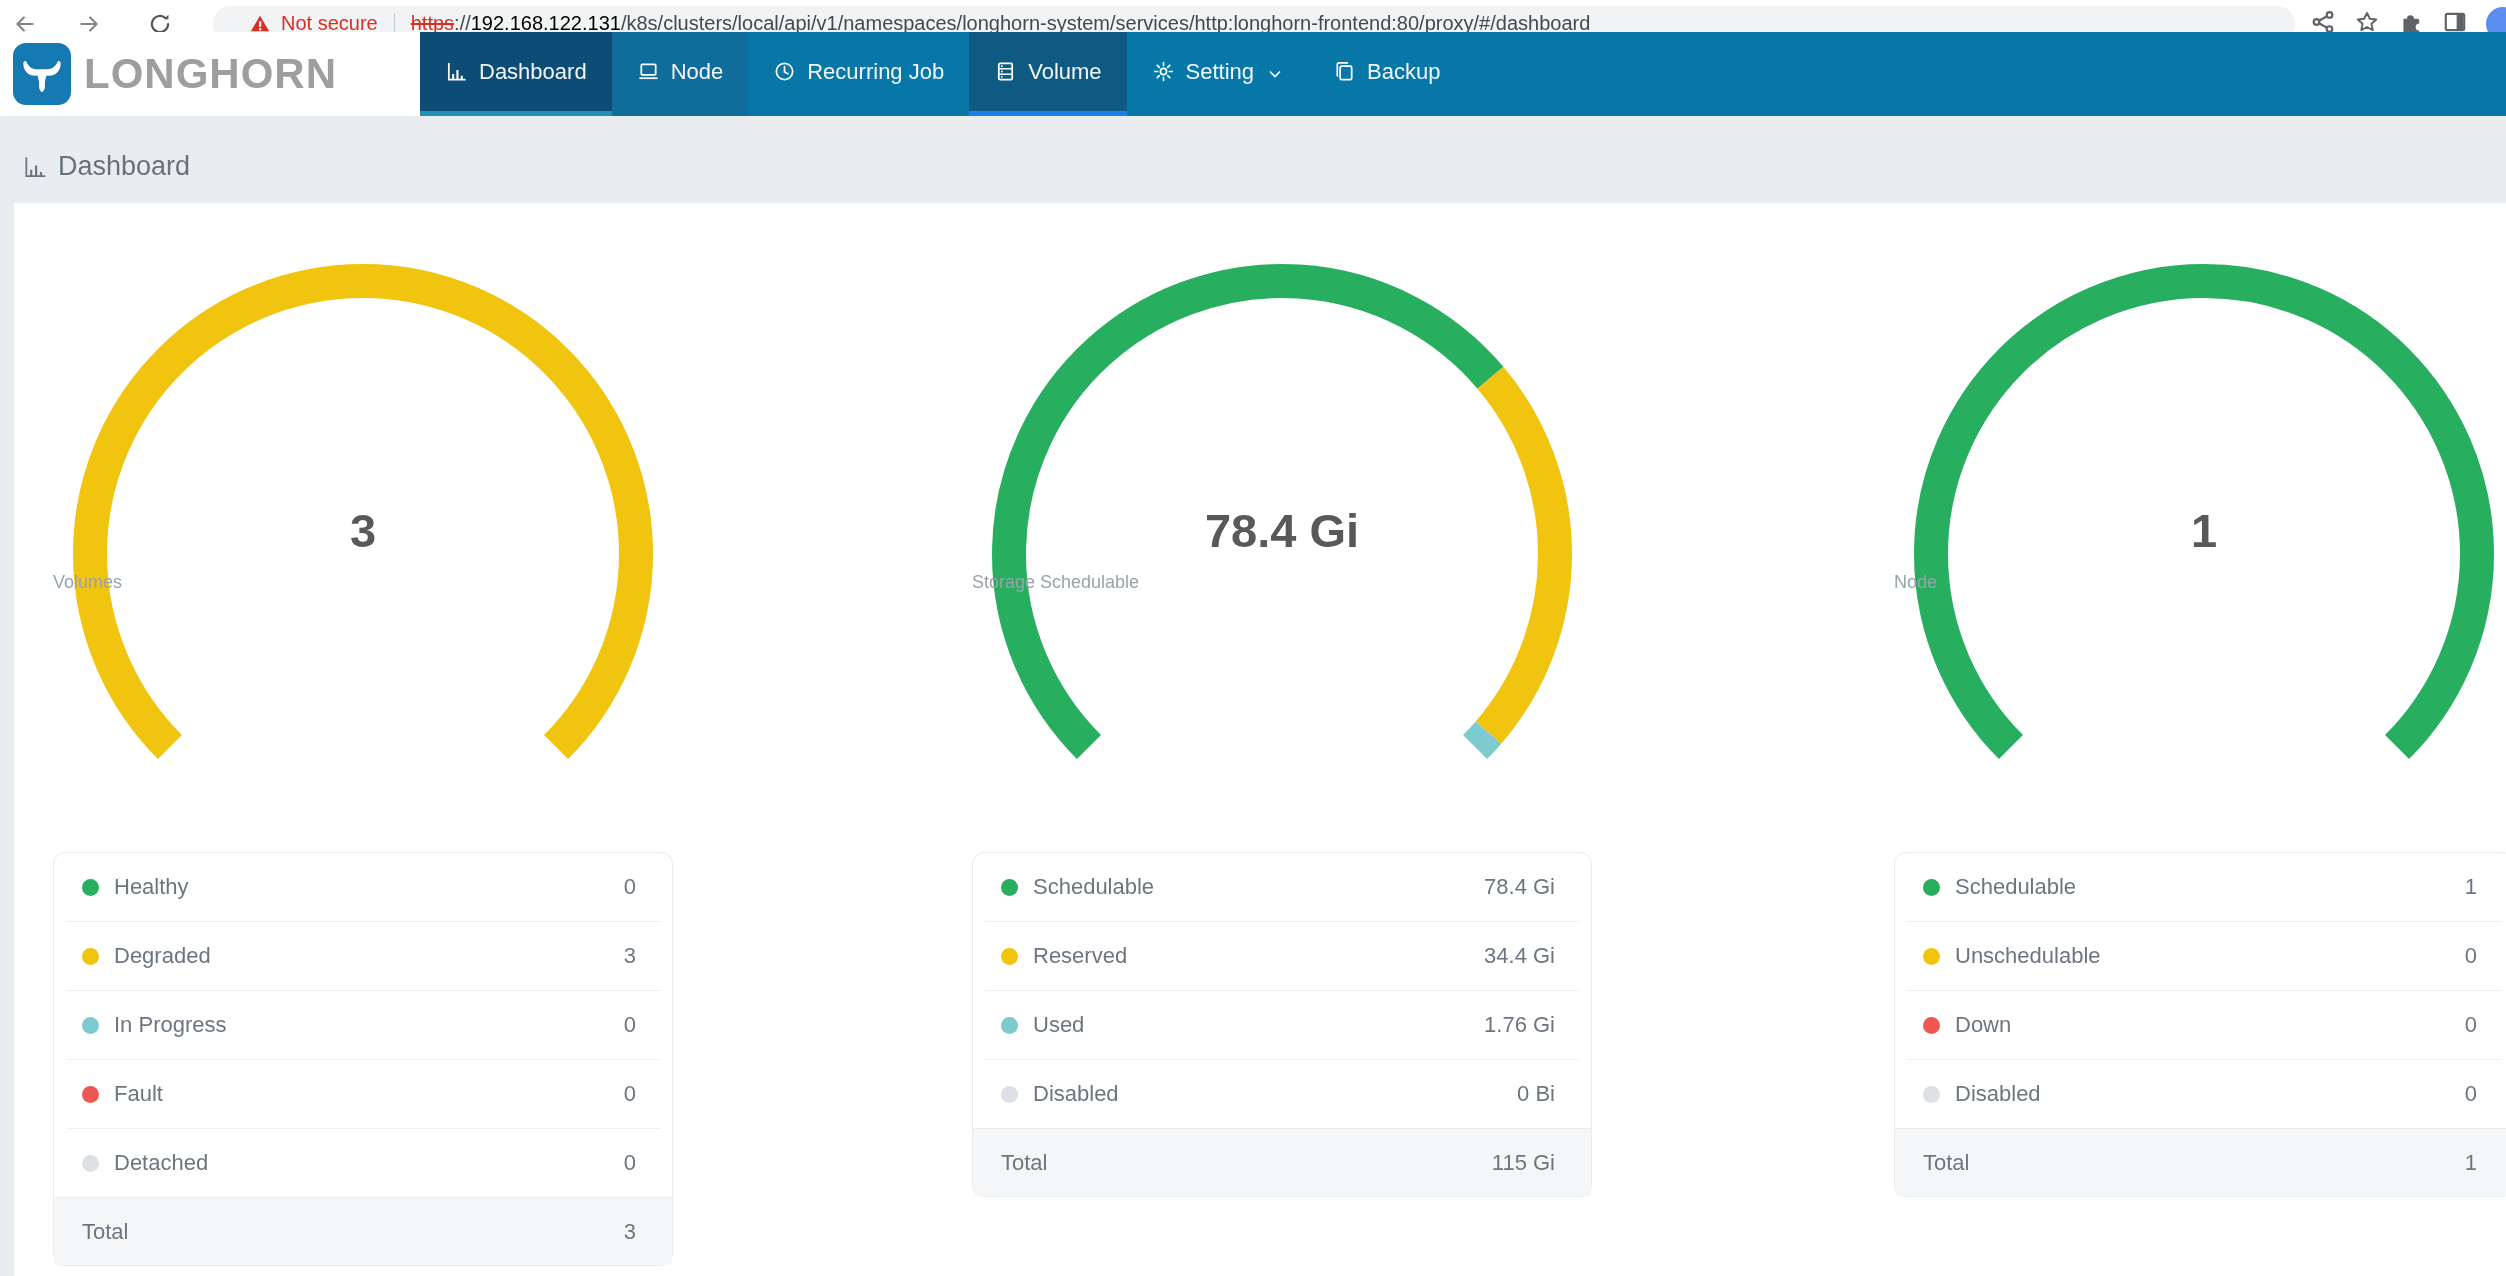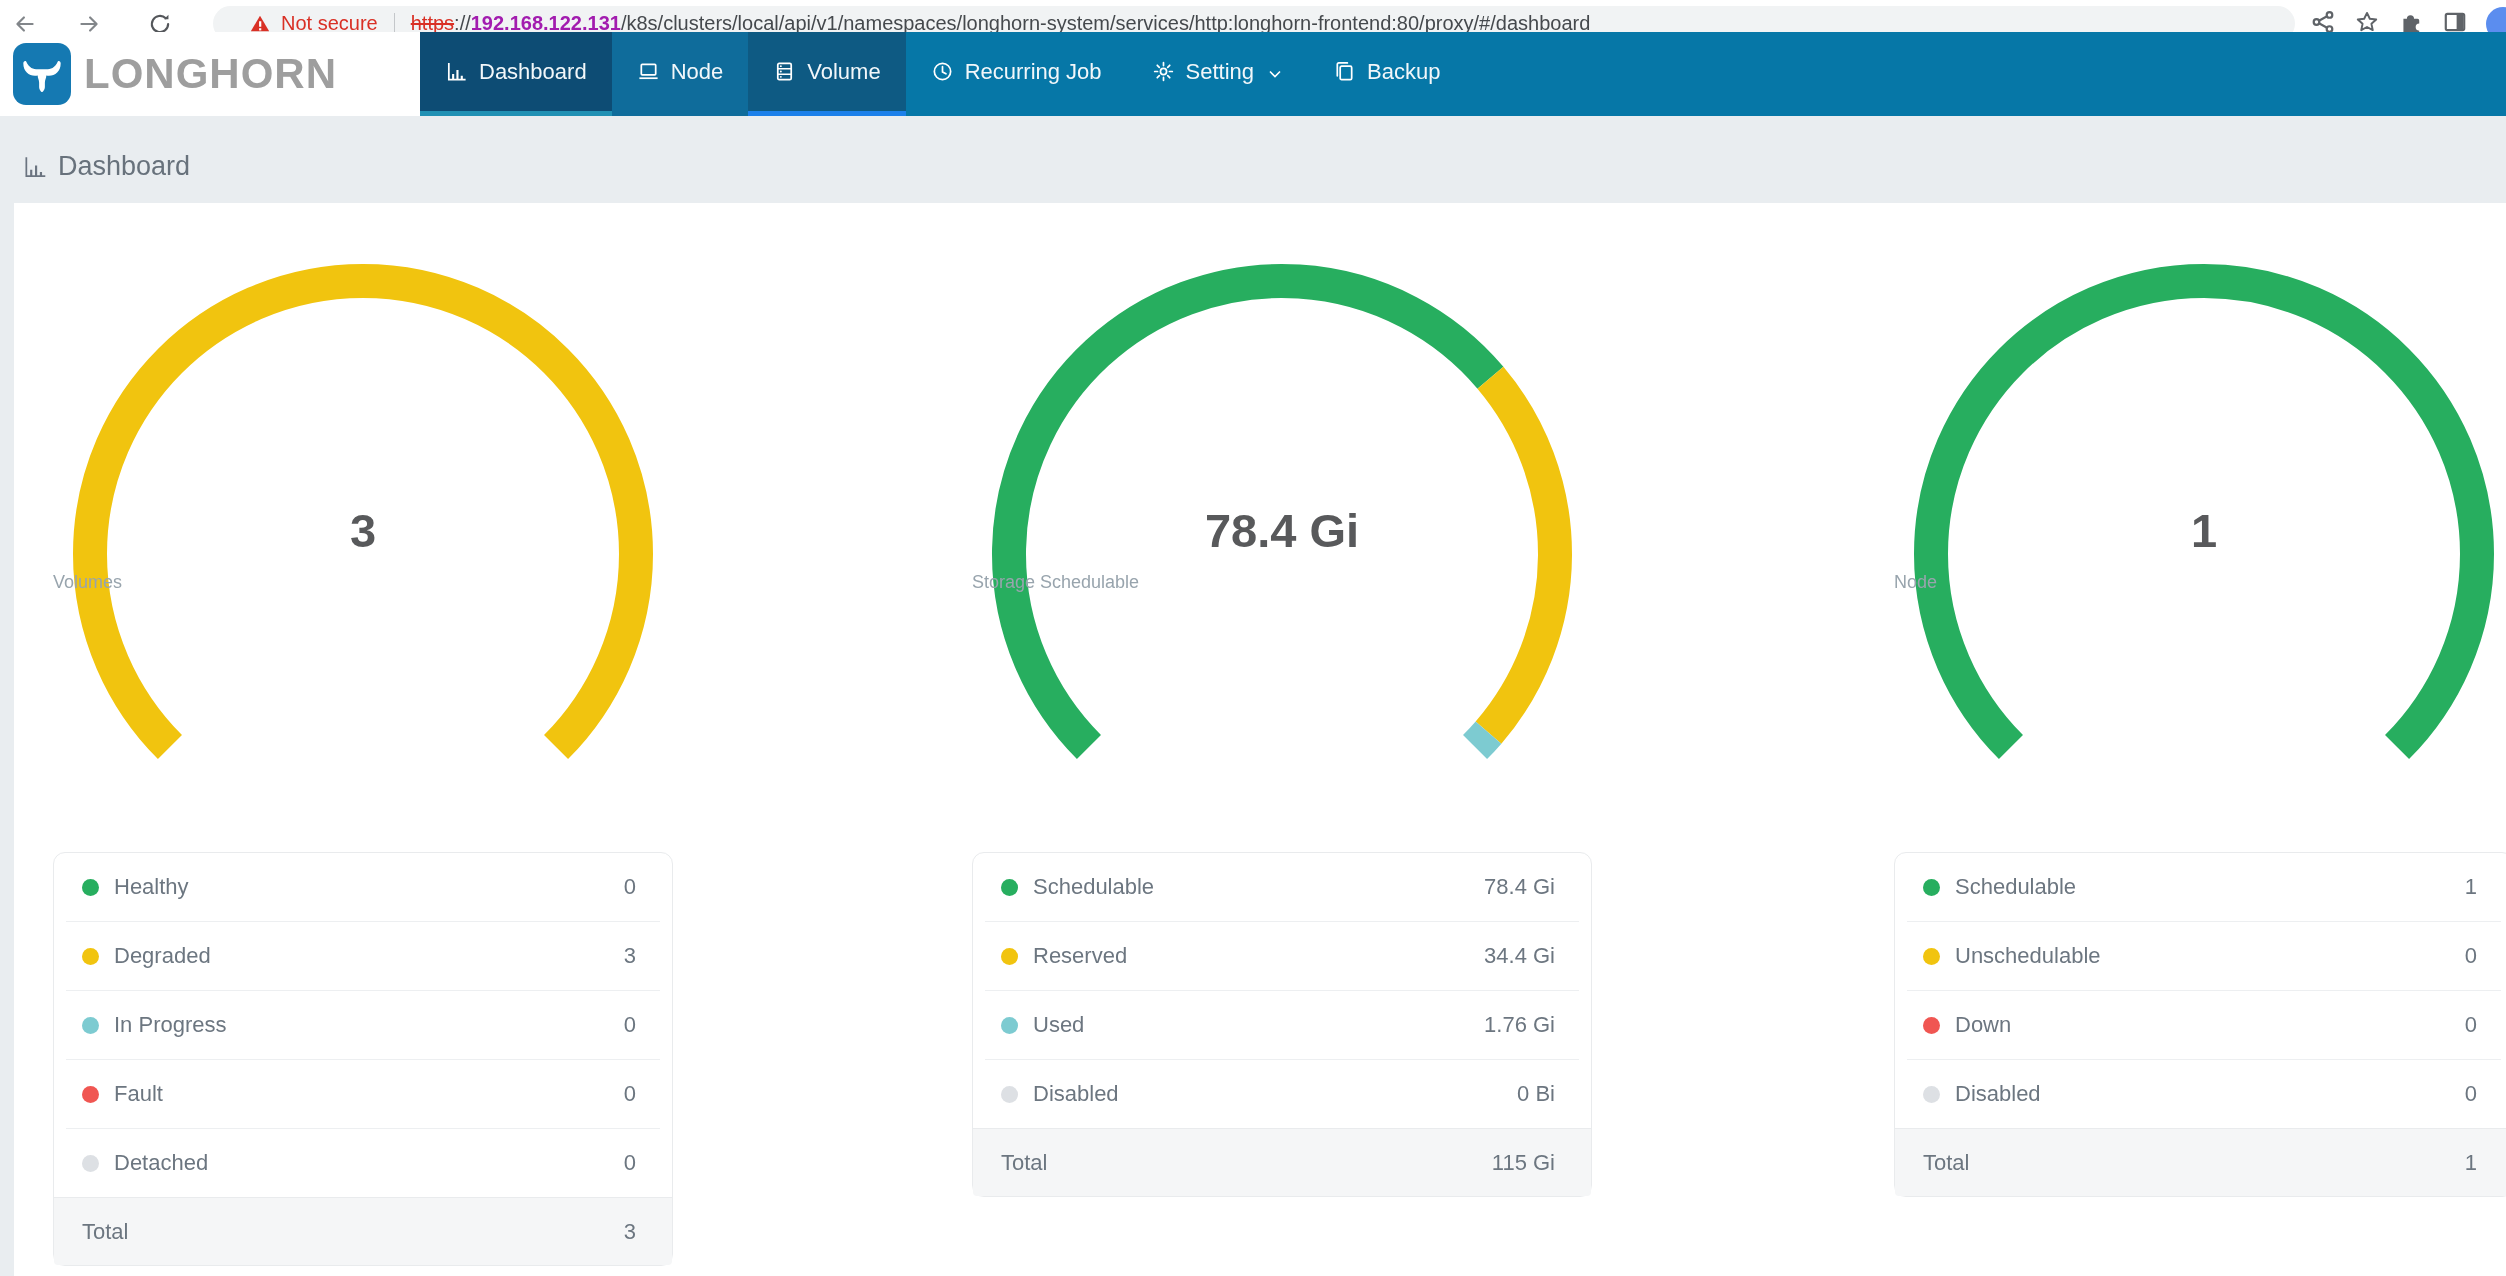--- a/index.html
+++ b/index.html
@@ -11,21 +11,21 @@
                  background:#ffffff; border-bottom:1px solid #d6d9dc; }
   .nav-btn { position:absolute; top:8px; width:32px; height:32px; display:flex;
              align-items:center; justify-content:center; border-radius:50%; }
   #omnibox { position:absolute; left:213px; top:6px; width:2082px; height:35px;
              background:#f1f3f4; border-radius:18px; display:flex; align-items:center;
              padding-left:36px; font-size:20px; white-space:nowrap; overflow:hidden; }
   .sec-text { color:#d93025; font-size:20px; margin-left:10px; }
   .omni-divider { width:1px; height:22px; background:#c4c7ca; margin:0 16px; }
   .scheme { color:#d93025; text-decoration:line-through; }
   .url-sep,.url-path { color:#45494d; }
-  .url-host { color:#a21caf; font-weight:bold; }
+  .url-host { color:#000000; font-weight:normal; }
   #browser-actions { position:absolute; right:0; top:0; height:47px; display:flex;
                      align-items:center; gap:18px; padding-right:6px; }
   #avatar { width:34px; height:34px; border-radius:50%; background:#5b8def;
             margin-right:-20px; }
 
   
   #app-header { position:absolute; left:0; top:32px; width:2506px; height:84px;
                 background:#0677a7; display:flex; }
   #logo-box { width:420px; height:84px; background:#ffffff; display:flex;
               align-items:center; padding-left:13px; flex:none; }
@@ -156,39 +156,39 @@
         </svg>
       <span>Dashboard</span>
     </div>
     <div class="tab tab--node">
       <svg width="23" height="23" viewBox="0 0 24 24">
           <rect x="4.5" y="4.5" width="15" height="11" rx="1" stroke="#fff" stroke-width="1.8" fill="none"></rect>
           <path d="M2.5 19h19" stroke="#fff" stroke-width="1.8"></path>
         </svg>
       <span>Node</span>
     </div>
+    <div class="tab">
+      <svg width="23" height="23" viewBox="0 0 24 24">
+          <circle cx="12" cy="12" r="8.5" stroke="#fff" stroke-width="1.8" fill="none"></circle>
+          <path d="M12 7v5.4l3.6 2" stroke="#fff" stroke-width="1.8" fill="none" stroke-linecap="round"></path>
+        </svg>
+      <span>Recurring Job</span>
+    </div>
     <div class="tab tab--volume">
       <svg width="23" height="23" viewBox="0 0 24 24">
           <rect x="5" y="3.5" width="14" height="17" rx="1.5" stroke="#fff" stroke-width="1.8" fill="none"></rect>
           <path d="M5 9.2h14M5 14.8h14" stroke="#fff" stroke-width="1.6"></path>
           <circle cx="8.2" cy="6.4" r="1" fill="#fff"></circle>
           <circle cx="8.2" cy="12" r="1" fill="#fff"></circle>
           <circle cx="8.2" cy="17.6" r="1" fill="#fff"></circle>
         </svg>
       <span>Volume</span>
     </div>
     <div class="tab">
       <svg width="23" height="23" viewBox="0 0 24 24">
-          <circle cx="12" cy="12" r="8.5" stroke="#fff" stroke-width="1.8" fill="none"></circle>
-          <path d="M12 7v5.4l3.6 2" stroke="#fff" stroke-width="1.8" fill="none" stroke-linecap="round"></path>
-        </svg>
-      <span>Recurring Job</span>
-    </div>
-    <div class="tab">
-      <svg width="23" height="23" viewBox="0 0 24 24">
           <circle cx="12" cy="12" r="3.2" stroke="#fff" stroke-width="1.8" fill="none"></circle>
           <path d="M12 2.8v3M12 18.2v3M2.8 12h3M18.2 12h3M5.5 5.5l2.1 2.1M16.4 16.4l2.1 2.1M18.5 5.5l-2.1 2.1M7.6 16.4l-2.1 2.1" stroke="#fff" stroke-width="1.8" stroke-linecap="round"></path>
         </svg>
       <span>Setting</span>
       <svg class="chev" width="16" height="16" viewBox="0 0 16 16">
           <path d="M3 5.5 8 10.5 13 5.5" stroke="#fff" stroke-width="1.6" fill="none"></path>
         </svg>
     </div>
     <div class="tab">
       <svg width="23" height="23" viewBox="0 0 24 24">

